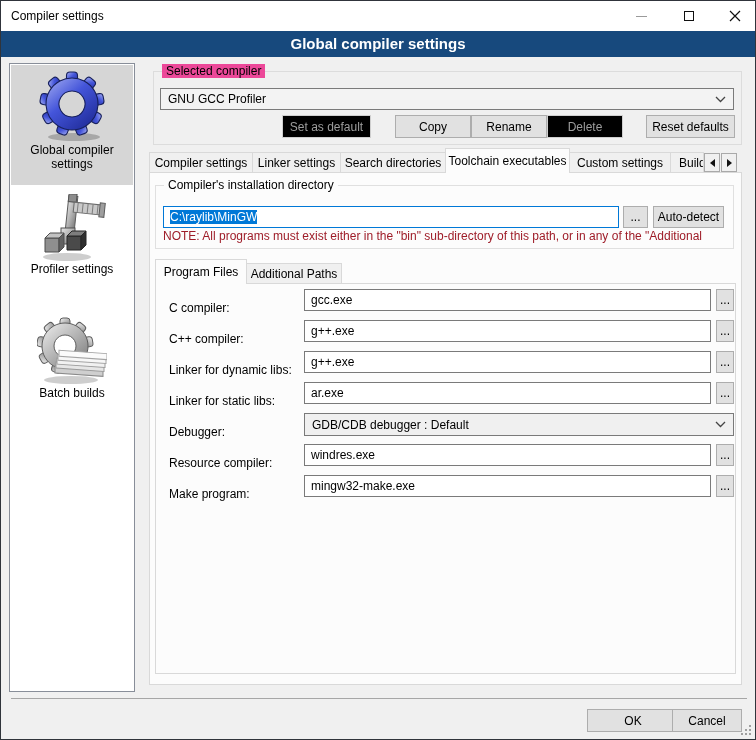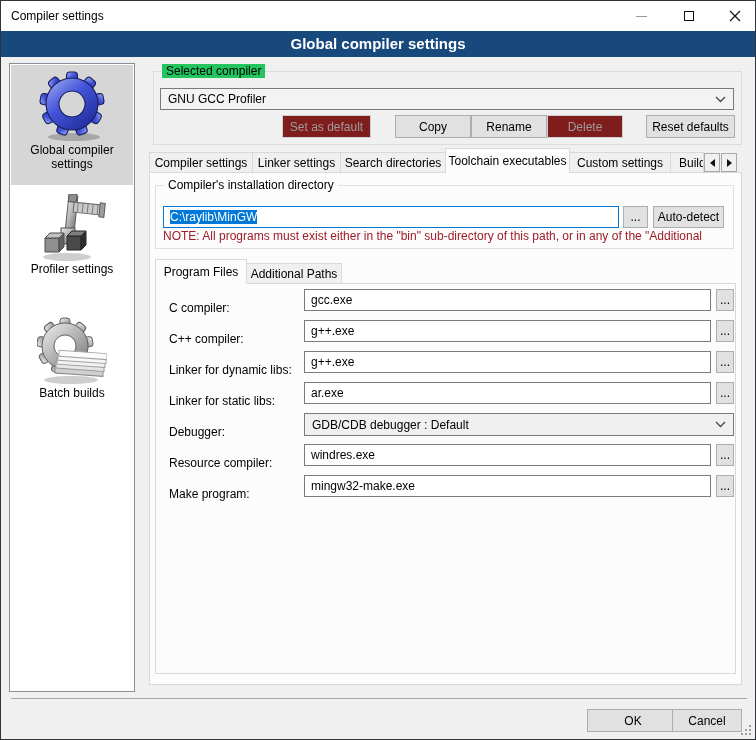--- a/index.html
+++ b/index.html
@@ -24,27 +24,27 @@
   
   .sidebar { position:absolute; left:8px; top:62px; width:126px; height:629px; background:#fff;
              border:1px solid #888e99; }
   .sb-item { position:absolute; left:1px; width:122px; text-align:center; cursor:default; }
   .sb-item .sb-label { font-size:12px; line-height:14px; }
   .sb-sel { background:#d6d6d6; }
   .sb-icon { display:block; margin:0 auto; }
 
   
   .group { position:absolute; border:1px solid #dcdcdc; }
-  .group-label { position:absolute; top:-8px; left:8px; background:#22c55e; padding:0 4px; font-size:12px; }
+  .group-label { position:absolute; top:-8px; left:8px; background:#ec4899; padding:0 4px; font-size:12px; }
   .group-label.on-white { background:#fcfcfc; }
 
   
   .btn { position:absolute; background:#e1e1e1; border:1px solid #adadad; font-size:12px;
          display:flex; align-items:center; justify-content:center; font-family:inherit; }
-  .btn.disabled { background:#7f1d1d; border-color:#cfcfcf; color:#9d9d9d; }
+  .btn.disabled { background:#000000; border-color:#cfcfcf; color:#9d9d9d; }
 
   
   .combo { position:absolute; background:#f0f0f0; border:1px solid #7a7a7a; display:flex;
            align-items:center; padding:0 7px; font-size:12px; }
   .combo .cv { flex:1; white-space:nowrap; overflow:hidden; }
   .chev { width:11px; height:7px; flex:none; }
 
   
   .tin { position:absolute; background:#fff; border:1px solid #7a7a7a; font-size:12px;
          padding:0 6px; font-family:inherit; }

